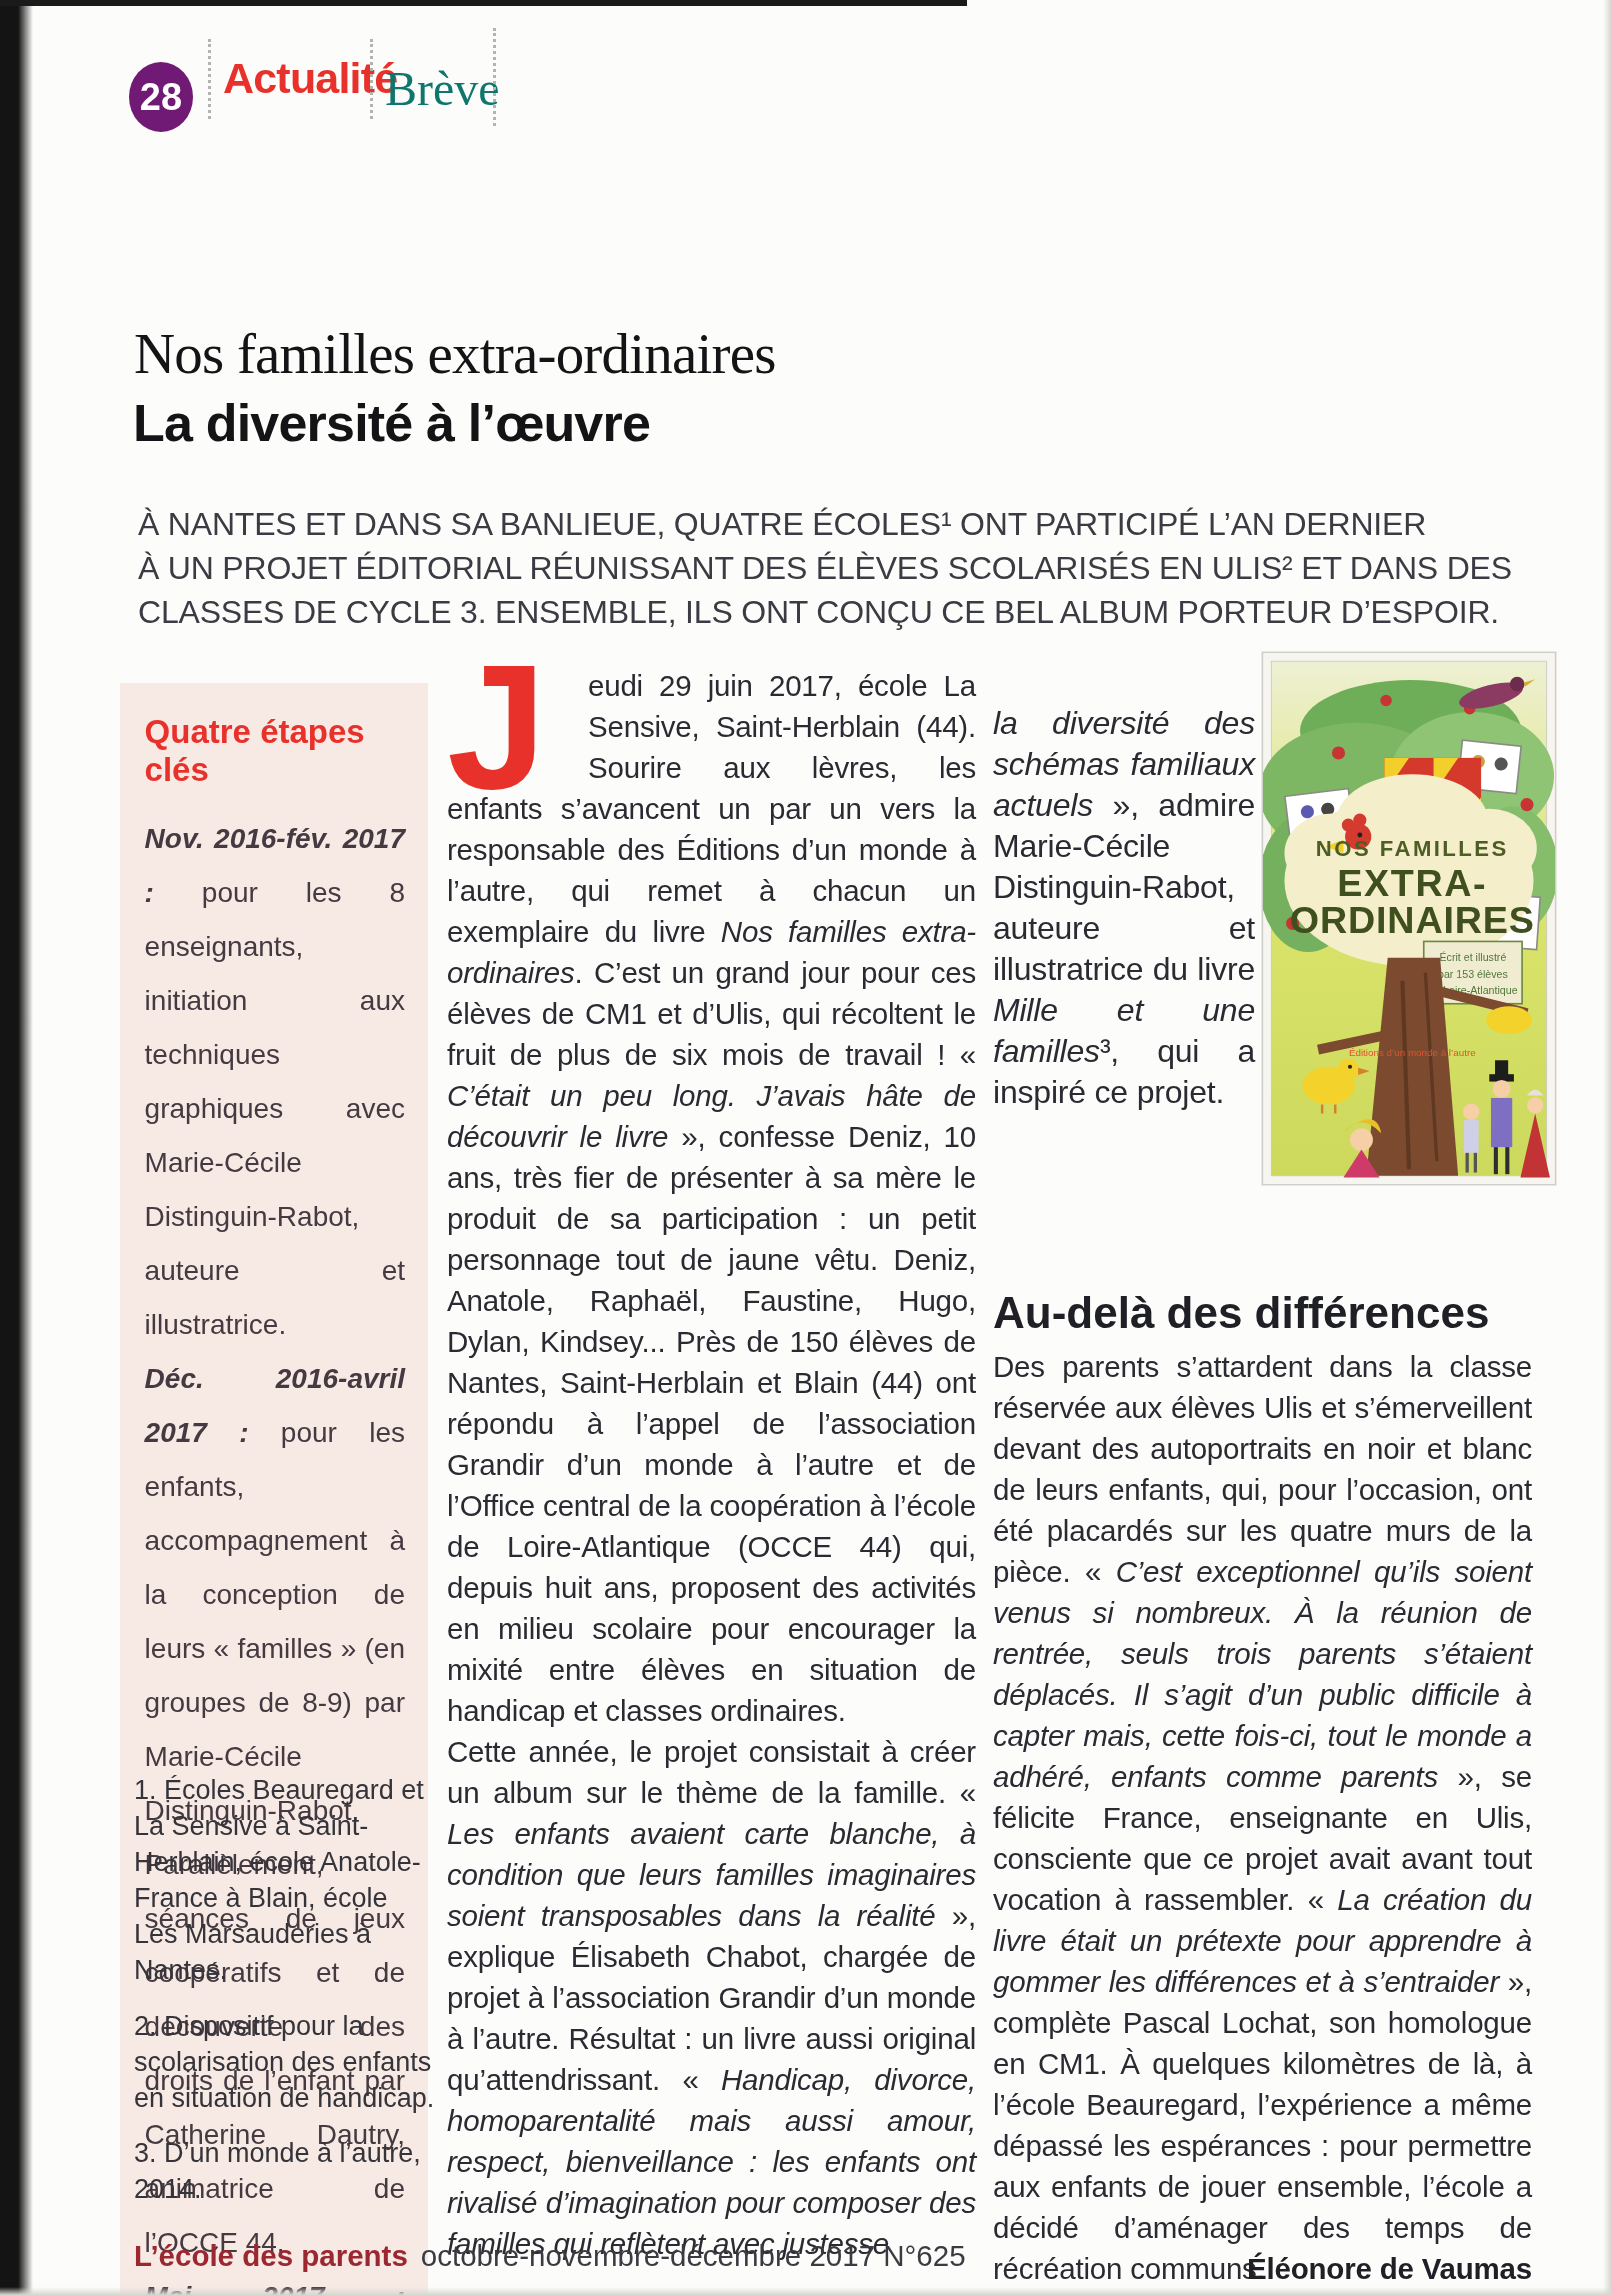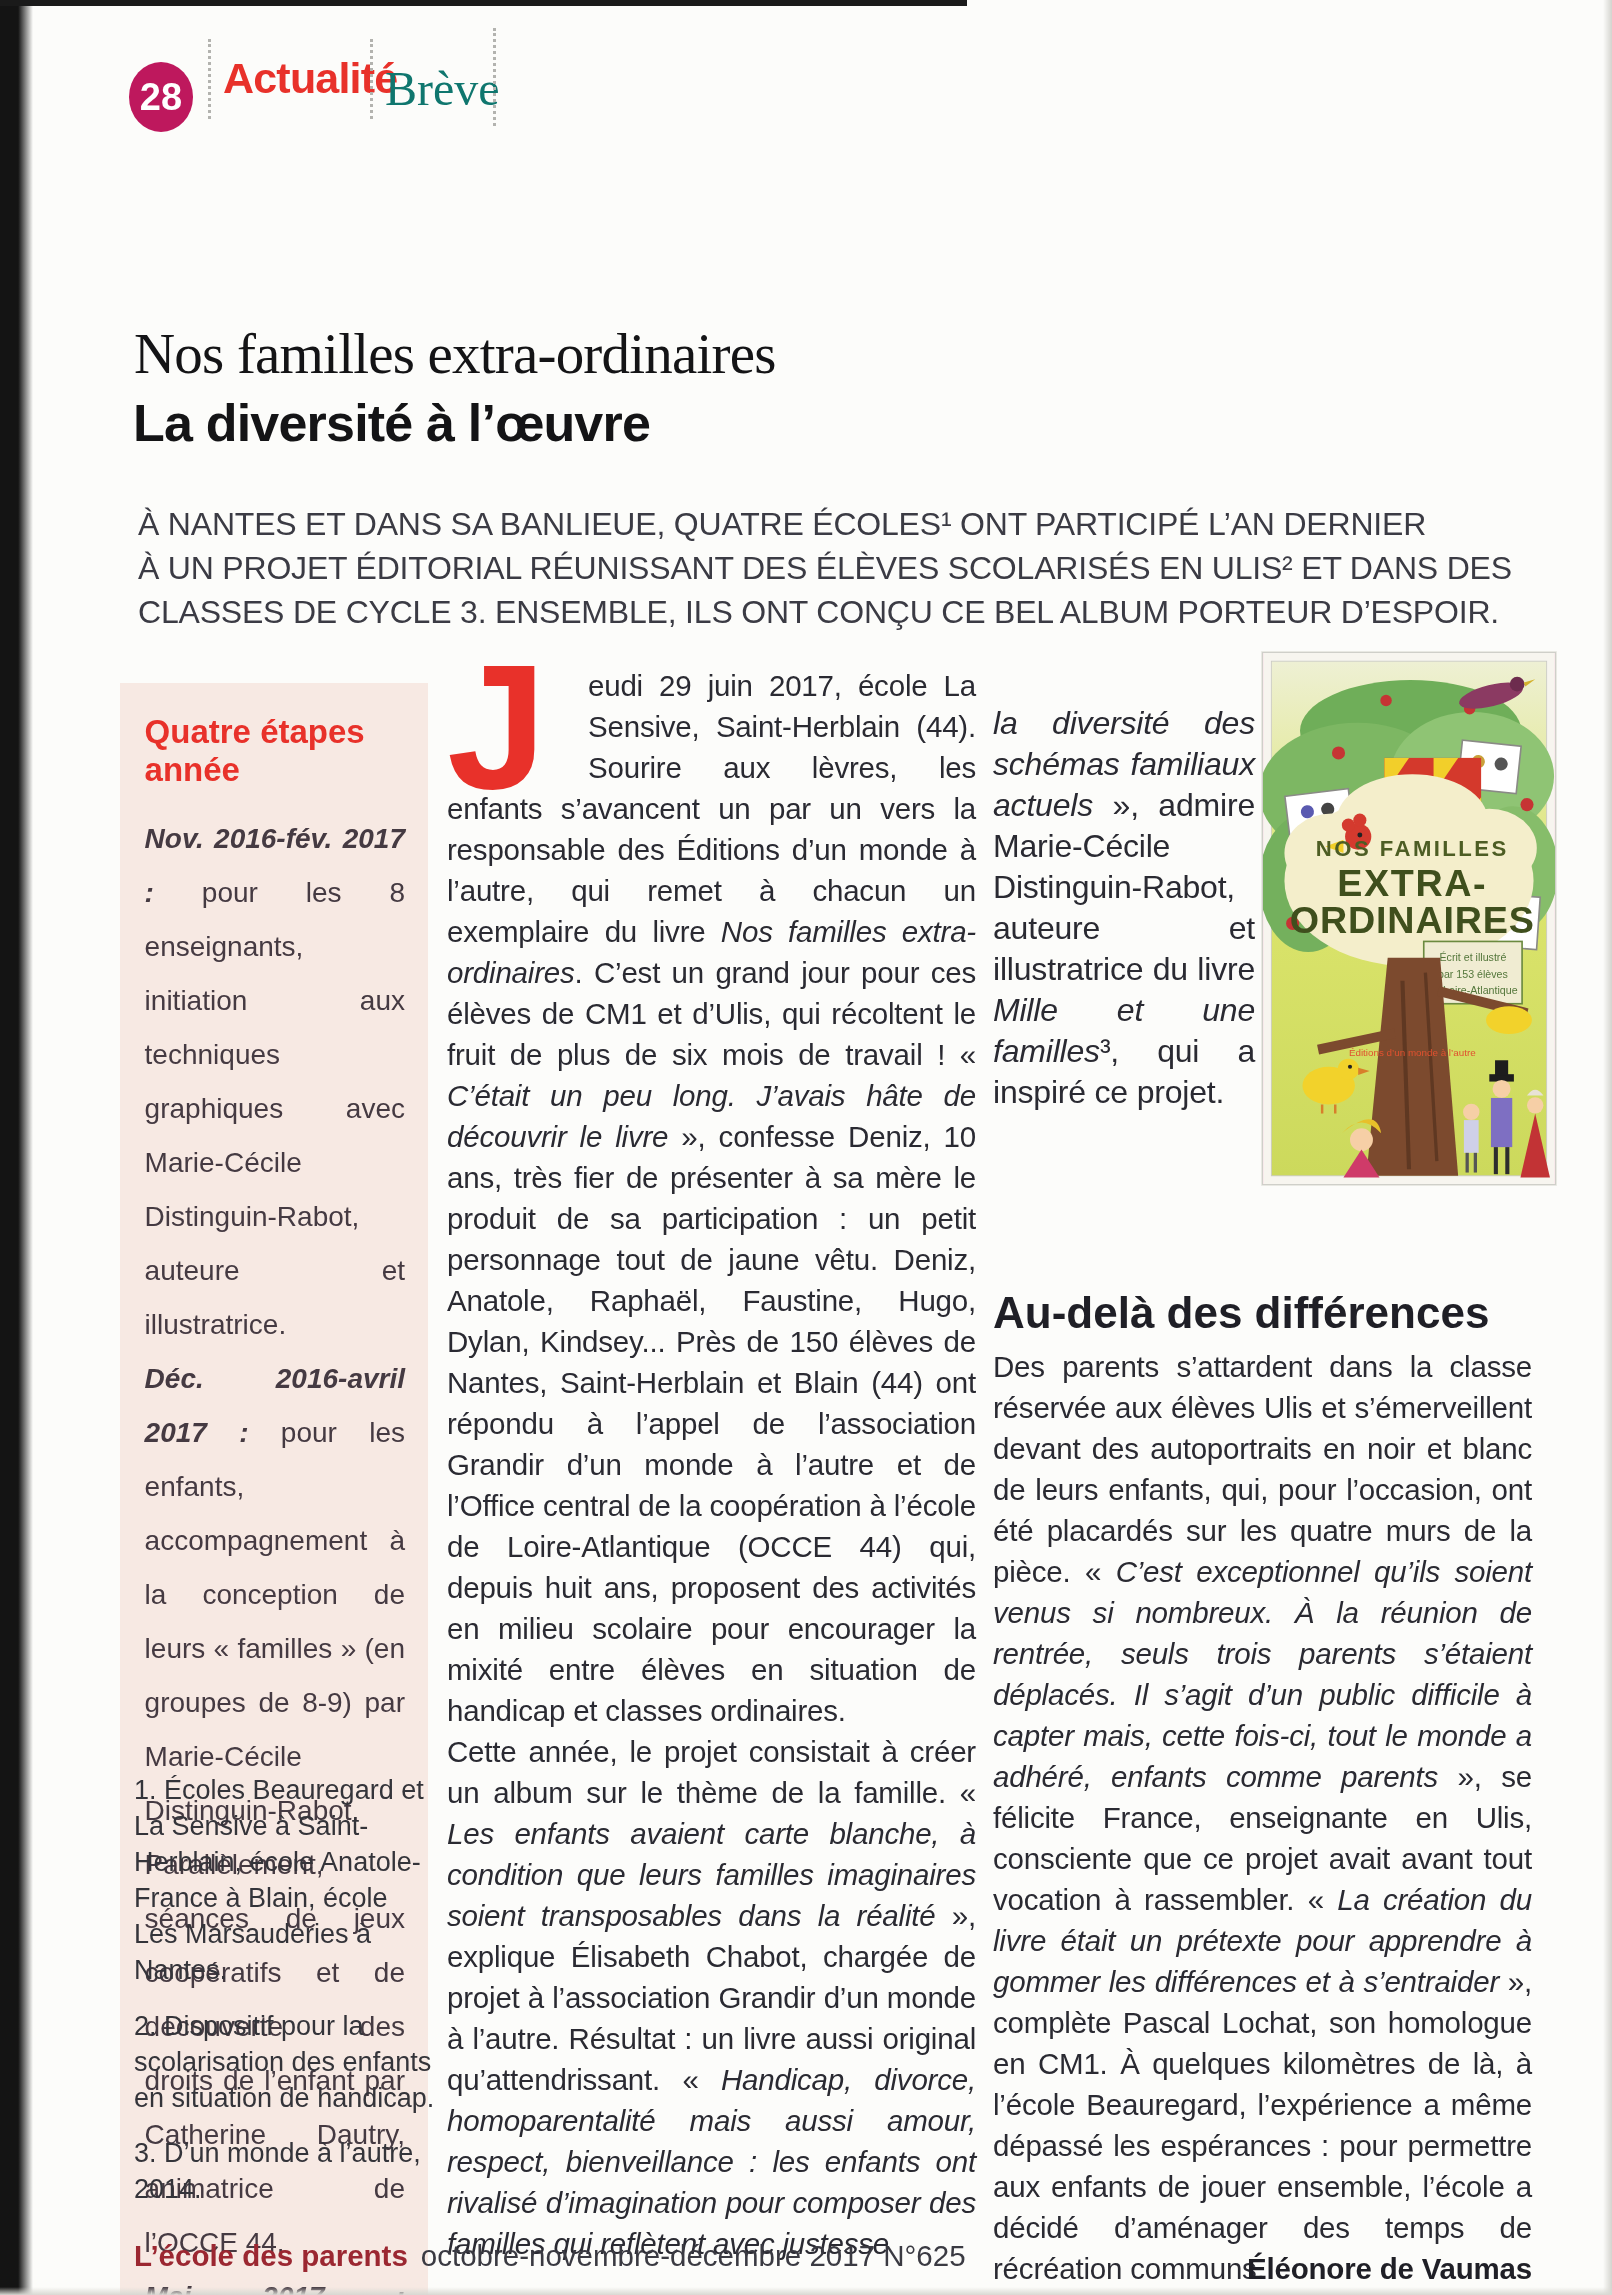--- a/index.html
+++ b/index.html
@@ -12,21 +12,21 @@
   .scan-left{position:absolute;left:0;top:0;bottom:0;width:33px;
     background:linear-gradient(90deg,#141414 0%,#141414 55%,rgba(20,20,20,0) 100%);z-index:5;}
   .scan-top{position:absolute;top:0;left:0;width:967px;height:5.7px;background:#1a1a1a;z-index:5;}
   .scan-right{position:absolute;right:0;top:0;bottom:0;width:9.8px;
     background:linear-gradient(270deg,#cfcfc9,rgba(252,252,250,0));z-index:5;}
   .scan-bottom{position:absolute;left:0;right:0;bottom:0;height:8.2px;
     background:linear-gradient(0deg,#d8d8d2,rgba(252,252,250,0));z-index:5;}
 
   
   .page-circle{position:absolute;left:129px;top:62px;width:64px;height:70px;border-radius:50%;
-    background:#be185d;color:#fff;display:flex;align-items:center;justify-content:center;
+    background:#701a75;color:#fff;display:flex;align-items:center;justify-content:center;
     font-size:38px;font-weight:700;}
   .vsep{position:absolute;border-left:3.3px dotted #b3b3af;}
   .sep1{left:208px;top:39px;height:80px;}
   .sep2{left:370px;top:39px;height:80px;}
   .sep3{left:493px;top:28px;height:98px;}
   .section-label{position:absolute;left:223px;top:54px;font-size:43px;font-weight:800;
     letter-spacing:-0.8px;color:#e8312a;}
   .rubric-label{position:absolute;left:385px;top:48px;font-family:"Liberation Serif",serif;
     font-size:48px;color:#0f766e;margin-top:13px;}
 
@@ -96,21 +96,21 @@
 
   <div class="kicker">Nos familles extra-ordinaires</div>
   <div class="headline">La diversité à l’œuvre</div>
   <div class="standfirst">
     <div>À NANTES ET DANS SA BANLIEUE, QUATRE ÉCOLES¹ ONT PARTICIPÉ L’AN DERNIER</div>
     <div>À UN PROJET ÉDITORIAL RÉUNISSANT DES ÉLÈVES SCOLARISÉS EN ULIS² ET DANS DES</div>
     <div>CLASSES DE CYCLE 3. ENSEMBLE, ILS ONT CONÇU CE BEL ALBUM PORTEUR D’ESPOIR.</div>
   </div>
 
   <div class="sidebar">
-    <div class="sidebar-title">Quatre étapes année</div>
+    <div class="sidebar-title">Quatre étapes clés</div>
     <p class="sidebar-step"><span class="step-label">Nov. 2016-fév. 2017 :</span><span> pour les 8 enseignants, initiation aux techniques graphiques avec Marie-Cécile Distinguin-Rabot, auteure et illustratrice.</span></p>
     <p class="sidebar-step"><span class="step-label">Déc. 2016-avril 2017 :</span><span> pour les enfants, accompagnement à la conception de leurs « familles » (en groupes de 8-9) par Marie-Cécile Distinguin-Rabot. Parallèlement, séances de jeux coopératifs et de découverte des droits de l’enfant par Catherine Dautry, animatrice de l’OCCE 44.</span></p>
     <p class="sidebar-step"><span class="step-label">Mai 2017 :</span><span> fabrication de l’album par la graphiste Emmanuelle Houssais, puis impression.</span></p>
     <p class="sidebar-step"><span class="step-label">23 juin-6 juillet 2017 :</span><span> remise du livre dans les quatre écoles participantes.</span></p>
   </div>
 
   <div class="footnotes">
     <p class="footnote">1. Écoles Beauregard et La Sensive à Saint-Herblain, école Anatole-France à Blain, école Les Marsauderies à Nantes.</p>
     <p class="footnote">2. Dispositif pour la scolarisation des enfants en situation de handicap.</p>
     <p class="footnote">3. D’un monde à l’autre, 2014.</p>

